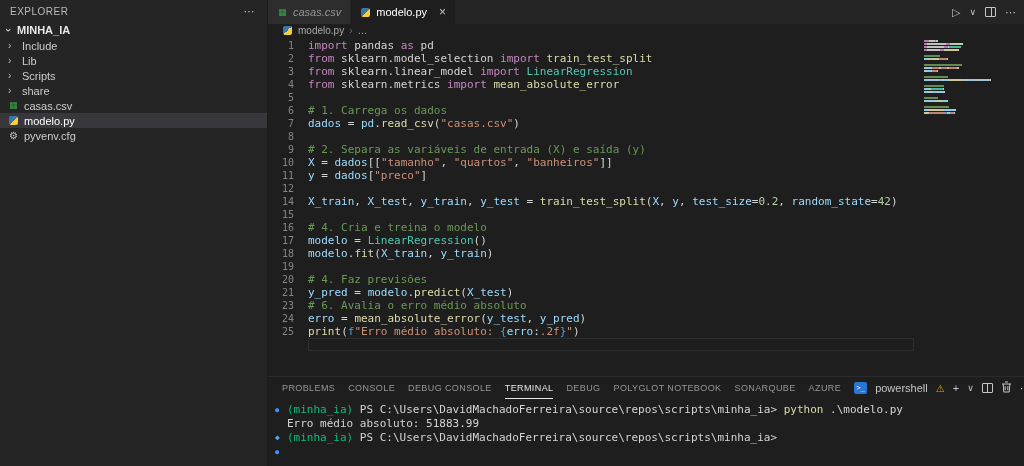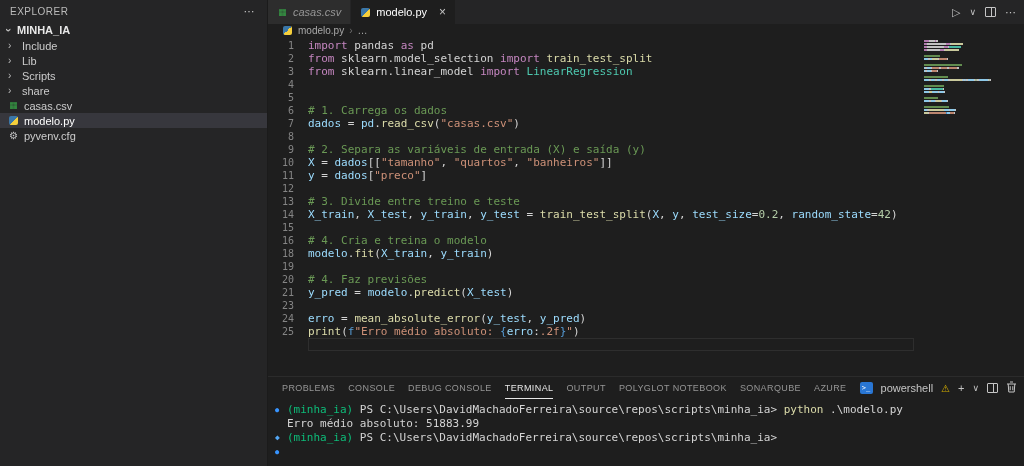--- a/index.html
+++ b/index.html
@@ -155,38 +155,38 @@
       <span>modelo.py</span>
       <span class="bc-sep">›</span>
       <span>…</span>
     </div>
 
     <div class="editor">
       <div id="code">
           <div class="cline"><span class="lnum">1</span><span class="ltext"><span class="t-k">import</span><span class="t-w"> pandas </span><span class="t-k">as</span><span class="t-w"> pd</span></span></div>
           <div class="cline"><span class="lnum">2</span><span class="ltext"><span class="t-k">from</span><span class="t-w"> sklearn.model_selection </span><span class="t-k">import</span><span class="t-w"> </span><span class="t-f">train_test_split</span></span></div>
           <div class="cline"><span class="lnum">3</span><span class="ltext"><span class="t-k">from</span><span class="t-w"> sklearn.linear_model </span><span class="t-k">import</span><span class="t-w"> </span><span class="t-c">LinearRegression</span></span></div>
-          <div class="cline"><span class="lnum">4</span></div>
+          <div class="cline"><span class="lnum">4</span><span class="ltext"><span class="t-k">from</span><span class="t-w"> sklearn.metrics </span><span class="t-k">import</span><span class="t-w"> </span><span class="t-f">mean_absolute_error</span></span></div>
           <div class="cline"><span class="lnum">5</span><span class="ltext"></span></div>
           <div class="cline"><span class="lnum">6</span><span class="ltext"><span class="t-m"># 1. Carrega os dados</span></span></div>
           <div class="cline"><span class="lnum">7</span><span class="ltext"><span class="t-v">dados</span><span class="t-w"> = </span><span class="t-v">pd</span><span class="t-w">.</span><span class="t-f">read_csv</span><span class="t-w">(</span><span class="t-s">"casas.csv"</span><span class="t-w">)</span></span></div>
           <div class="cline"><span class="lnum">8</span><span class="ltext"></span></div>
           <div class="cline"><span class="lnum">9</span><span class="ltext"><span class="t-m"># 2. Separa as variáveis de entrada (X) e saída (y)</span></span></div>
           <div class="cline"><span class="lnum">10</span><span class="ltext"><span class="t-v">X</span><span class="t-w"> = </span><span class="t-v">dados</span><span class="t-w">[[</span><span class="t-s">"tamanho"</span><span class="t-w">, </span><span class="t-s">"quartos"</span><span class="t-w">, </span><span class="t-s">"banheiros"</span><span class="t-w">]]</span></span></div>
           <div class="cline"><span class="lnum">11</span><span class="ltext"><span class="t-v">y</span><span class="t-w"> = </span><span class="t-v">dados</span><span class="t-w">[</span><span class="t-s">"preco"</span><span class="t-w">]</span></span></div>
           <div class="cline"><span class="lnum">12</span><span class="ltext"></span></div>
-          <div class="cline"><span class="lnum">13</span><span class="ltext"><span class="t-m"># 3. Divide entre treino e teste</span></span></div>
           <div class="cline"><span class="lnum">14</span><span class="ltext"><span class="t-v">X_train</span><span class="t-w">, </span><span class="t-v">X_test</span><span class="t-w">, </span><span class="t-v">y_train</span><span class="t-w">, </span><span class="t-v">y_test</span><span class="t-w"> = </span><span class="t-f">train_test_split</span><span class="t-w">(</span><span class="t-v">X</span><span class="t-w">, </span><span class="t-v">y</span><span class="t-w">, </span><span class="t-v">test_size</span><span class="t-w">=</span><span class="t-n">0.2</span><span class="t-w">, </span><span class="t-v">random_state</span><span class="t-w">=</span><span class="t-n">42</span><span class="t-w">)</span></span></div>
           <div class="cline"><span class="lnum">15</span><span class="ltext"></span></div>
           <div class="cline"><span class="lnum">16</span><span class="ltext"><span class="t-m"># 4. Cria e treina o modelo</span></span></div>
+          <div class="cline"><span class="lnum">17</span><span class="ltext"><span class="t-v">modelo</span><span class="t-w"> = </span><span class="t-c">LinearRegression</span><span class="t-w">()</span></span></div>
           <div class="cline"><span class="lnum">18</span><span class="ltext"><span class="t-v">modelo</span><span class="t-w">.</span><span class="t-f">fit</span><span class="t-w">(</span><span class="t-v">X_train</span><span class="t-w">, </span><span class="t-v">y_train</span><span class="t-w">)</span></span></div>
           <div class="cline"><span class="lnum">19</span><span class="ltext"></span></div>
           <div class="cline"><span class="lnum">20</span><span class="ltext"><span class="t-m"># 4. Faz previsões</span></span></div>
           <div class="cline"><span class="lnum">21</span><span class="ltext"><span class="t-v">y_pred</span><span class="t-w"> = </span><span class="t-v">modelo</span><span class="t-w">.</span><span class="t-f">predict</span><span class="t-w">(</span><span class="t-v">X_test</span><span class="t-w">)</span></span></div>
-          <div class="cline"><span class="lnum">23</span></div>
+          <div class="cline"><span class="lnum">23</span><span class="ltext"><span class="t-m"># 6. Avalia o erro médio absoluto</span></span></div>
           <div class="cline"><span class="lnum">24</span><span class="ltext"><span class="t-v">erro</span><span class="t-w"> = </span><span class="t-f">mean_absolute_error</span><span class="t-w">(</span><span class="t-v">y_test</span><span class="t-w">, </span><span class="t-v">y_pred</span><span class="t-w">)</span></span></div>
           <div class="cline"><span class="lnum">25</span><span class="ltext"><span class="t-f">print</span><span class="t-w">(</span><span class="t-b">f</span><span class="t-s">"Erro médio absoluto: </span><span class="t-b">{</span><span class="t-v">erro</span><span class="t-w">:</span><span class="t-s">.2f</span><span class="t-b">}</span><span class="t-s">"</span><span class="t-w">)</span></span></div>
           <div class="cline current"><span class="lnum"></span><span class="cur-box"></span></div>
         </div>
       <div id="minimap" class="minimap">
           <div class="mml"><span class="mmt t-k" style="width: 4.5px;"></span><span class="mmt t-w" style="width: 6px;"></span><span class="mmt t-k" style="width: 1.5px;"></span><span class="mmt t-w" style="width: 2.25px;"></span></div>
           <div class="mml"><span class="mmt t-k" style="width: 3px;"></span><span class="mmt t-w" style="width: 18.75px;"></span><span class="mmt t-k" style="width: 4.5px;"></span><span class="mmt t-w" style="width: 0.75px;"></span><span class="mmt t-f" style="width: 12px;"></span></div>
           <div class="mml"><span class="mmt t-k" style="width: 3px;"></span><span class="mmt t-w" style="width: 16.5px;"></span><span class="mmt t-k" style="width: 4.5px;"></span><span class="mmt t-w" style="width: 0.75px;"></span><span class="mmt t-c" style="width: 12px;"></span></div>
           <div class="mml"><span class="mmt t-k" style="width: 3px;"></span><span class="mmt t-w" style="width: 12.75px;"></span><span class="mmt t-k" style="width: 4.5px;"></span><span class="mmt t-w" style="width: 0.75px;"></span><span class="mmt t-f" style="width: 14.25px;"></span></div>
           <div class="mml"></div>
@@ -213,21 +213,21 @@
         </div>
     </div>
 
     <div class="panel">
       <div class="panel-header">
         <div id="ptabs" style="display:flex;height:22px">
             <div class="ptab">PROBLEMS</div>
             <div class="ptab">CONSOLE</div>
             <div class="ptab">DEBUG CONSOLE</div>
             <div class="ptab active">TERMINAL</div>
-            <div class="ptab">OUTPUT</div>
+            <div class="ptab">DEBUG</div>
             <div class="ptab">POLYGLOT NOTEBOOK</div>
             <div class="ptab">SONARQUBE</div>
             <div class="ptab">AZURE</div>
           </div>
         <div class="panel-actions">
           <span class="ps-icon">&gt;_</span>
           <span>powershell</span>
           <span class="warn">⚠</span>
           <span class="pact">+</span>
           <span class="pact small">∨</span>

